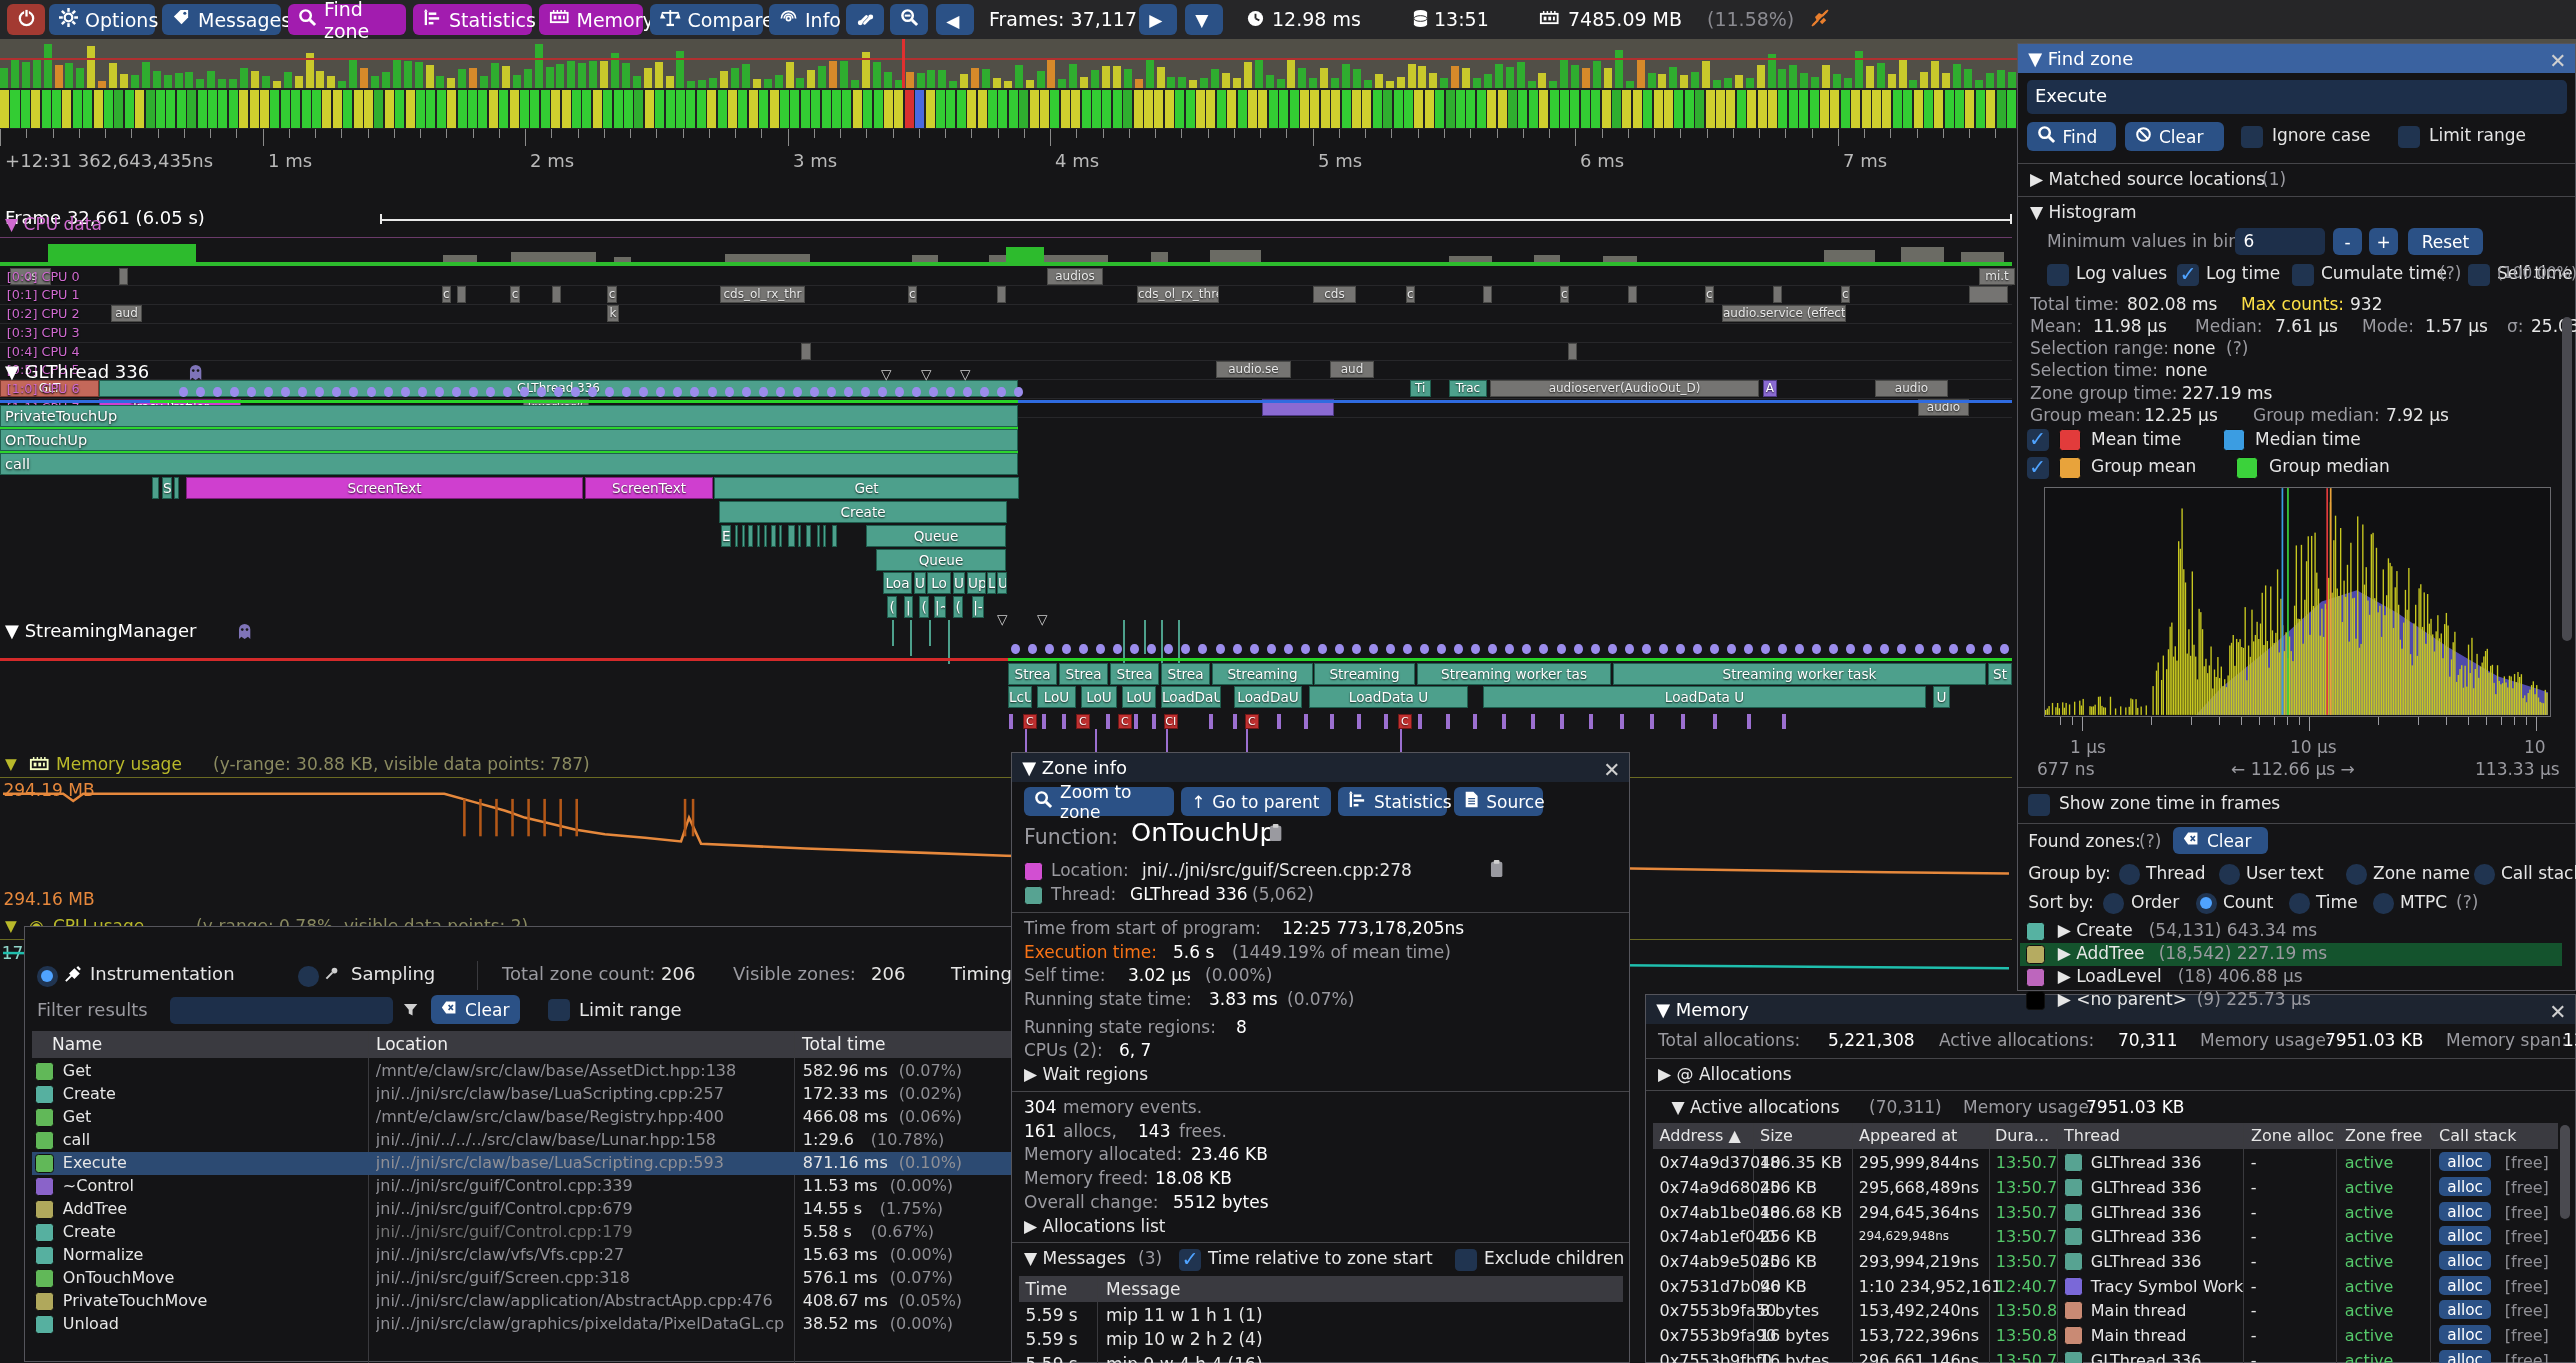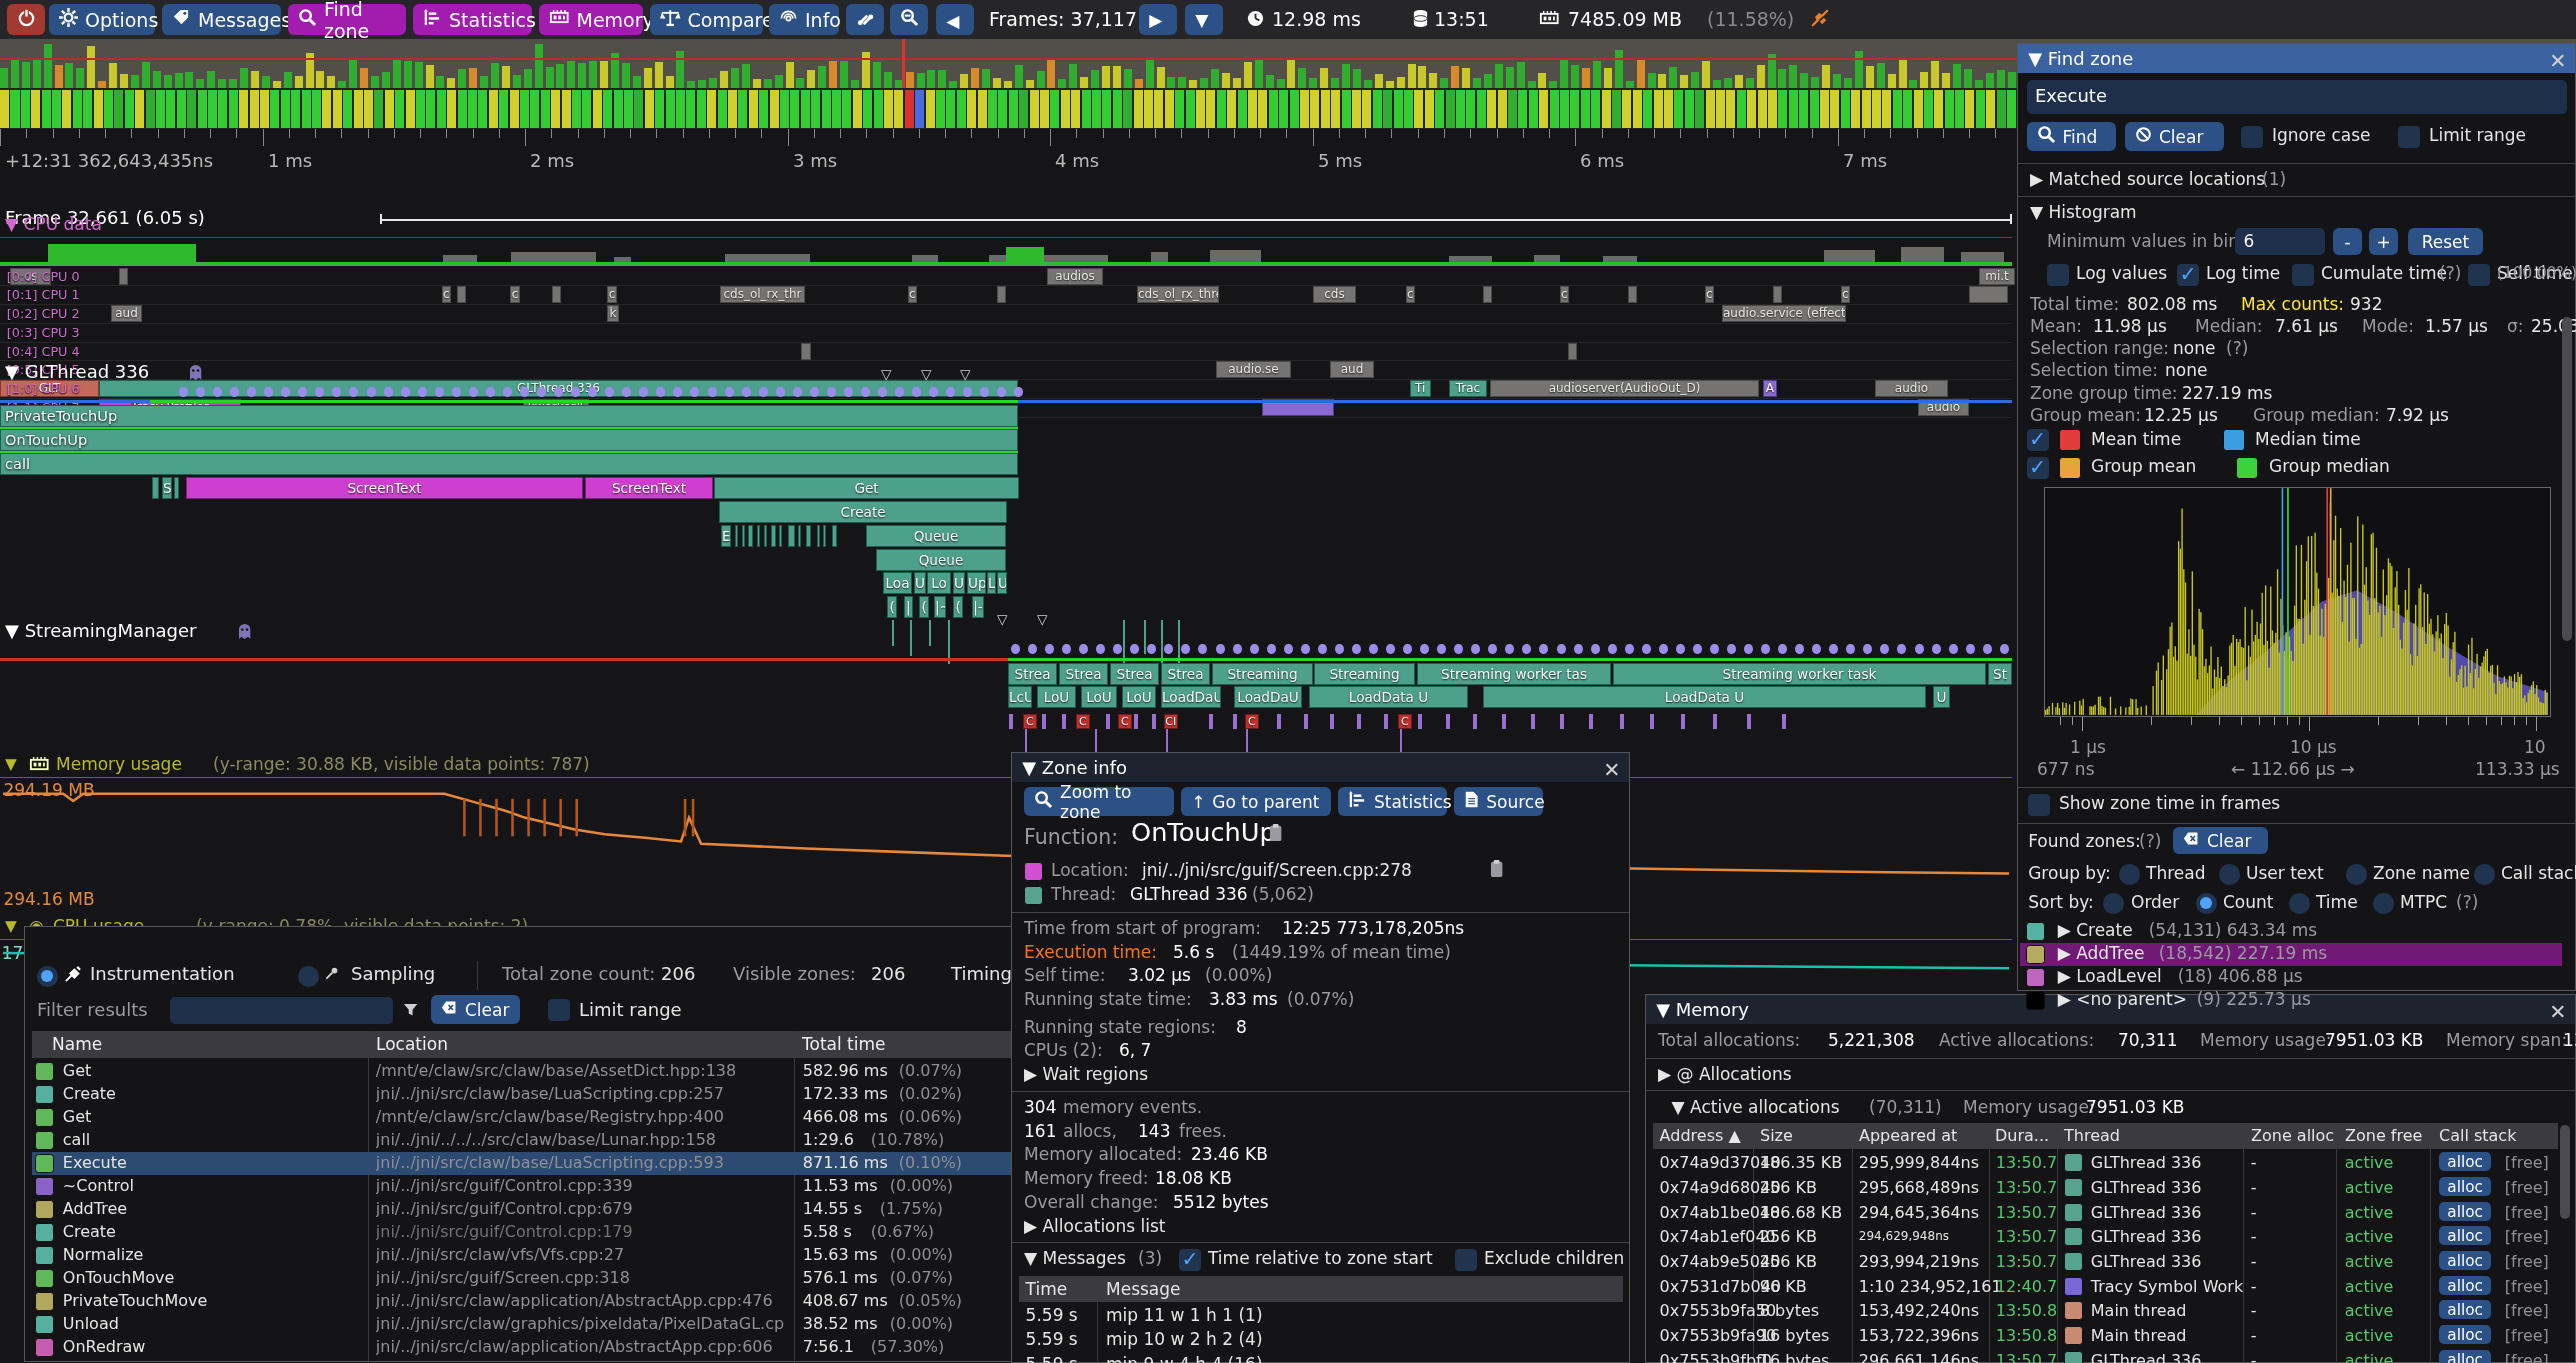--- a/index.html
+++ b/index.html
@@ -1281,29 +1281,20 @@
           <div class="txt" style="left:1106px;top:-0.9px;font-size:16px;line-height:23px">10.58 µs</div>
         </div>
         <div class="abs" style="left:6.8px;top:386px;width:1238px;height:23px">
           <div class="swatch" style="left:3.4px;top:1.7px;background:#56b0a0"></div>
           <div class="txt" style="left:31px;top:-0.9px;font-size:16px;line-height:23px">Unload</div>
           <div class="txt" style="left:344px;top:-0.9px;font-size:16px;color:#8f8f95;line-height:23px;max-width:418px;overflow:hidden">jni/../jni/src/claw/graphics/pixeldata/PixelDataGL.cp</div>
           <div class="txt" style="left:771px;top:-0.9px;font-size:16px;line-height:23px">38.52 ms</div>
           <div class="txt" style="left:858px;top:-0.9px;font-size:16px;color:#8f8f95;line-height:23px">(0.00%)</div>
           <div class="txt" style="left:1001px;top:-0.9px;font-size:16px;line-height:23px">37,115</div>
           <div class="txt" style="left:1106px;top:-0.9px;font-size:16px;line-height:23px">1.04 µs</div>
-        </div>
-        <div class="abs" style="left:6.8px;top:409px;width:1238px;height:23px">
-          <div class="swatch" style="left:3.4px;top:1.7px;background:#c75db0"></div>
-          <div class="txt" style="left:31px;top:-0.9px;font-size:16px;line-height:23px">OnRedraw</div>
-          <div class="txt" style="left:344px;top:-0.9px;font-size:16px;color:#8f8f95;line-height:23px;max-width:418px;overflow:hidden">jni/../jni/src/claw/application/AbstractApp.cpp:606</div>
-          <div class="txt" style="left:771px;top:-0.9px;font-size:16px;line-height:23px">7:56.1</div>
-          <div class="txt" style="left:839px;top:-0.9px;font-size:16px;color:#8f8f95;line-height:23px">(57.30%)</div>
-          <div class="txt" style="left:1001px;top:-0.9px;font-size:16px;line-height:23px">37,415</div>
-          <div class="txt" style="left:1106px;top:-0.9px;font-size:16px;line-height:23px">12.83 ms</div>
         </div>
         <div class="scroll" style="left:1246px;top:135px;height:102px"></div>
       </div>
       <div class="panel" style="left: 1011px; top: 752px; width: 619px; height: 611px; pointer-events: auto; z-index: 40;">
         <div class="ptitle">▼ Zone info<div class="pclose">✕</div></div>
         <div class="btn" style="left:12px;top:34px;width:150px">
           <span class="icon"><svg width="19" height="19" viewBox="0 0 20 20">
               <circle cx="8" cy="8" r="5.5" fill="none" stroke="#fff" stroke-width="2.6"></circle>
               <line x1="12.5" y1="12.5" x2="18" y2="18" stroke="#fff" stroke-width="3"></line>
             </svg></span>
@@ -1947,21 +1938,21 @@
         <div class="rb" style="left:271px;top:849px"></div>
         <div class="txt" style="left:298px;top:847px;">Time</div>
         <div class="rb" style="left:355px;top:849px"></div>
         <div class="txt" style="left:382px;top:847px;">MTPC</div>
         <div class="txt" style="left:438px;top:847px;color:#9a9aa0">(?)</div>
         <div class="abs" style="left:1.7px;top:876px;width:542px;height:23px">
           <div class="swatch" style="left:6.8px;top:1.7px;background:#56b2a2"></div>
           <div class="txt" style="left:38px;top:-0.9px;font-size:17px;line-height:23px">▶ Create</div>
           <div class="txt" style="left:129px;top:-0.9px;font-size:17px;line-height:23px;color:#9a9aa0">(54,131) 643.34 ms</div>
         </div>
-        <div class="abs" style="left:1.7px;top:899px;width:542px;height:23px;background:#701a75">
+        <div class="abs" style="left:1.7px;top:899px;width:542px;height:23px;background:#14532d">
           <div class="swatch" style="left:6.8px;top:1.7px;background:#b5ab61"></div>
           <div class="txt" style="left:38px;top:-0.9px;font-size:17px;line-height:23px">▶ AddTree</div>
           <div class="txt" style="left:139px;top:-0.9px;font-size:17px;line-height:23px;color:#9a9aa0">(18,542) 227.19 ms</div>
         </div>
         <div class="abs" style="left:1.7px;top:922px;width:542px;height:23px">
           <div class="swatch" style="left:6.8px;top:1.7px;background:#bd66bd"></div>
           <div class="txt" style="left:38px;top:-0.9px;font-size:17px;line-height:23px">▶ LoadLevel</div>
           <div class="txt" style="left:158px;top:-0.9px;font-size:17px;line-height:23px;color:#9a9aa0">(18) 406.88 µs</div>
         </div>
         <div class="abs" style="left:1.7px;top:945px;width:542px;height:23px">

